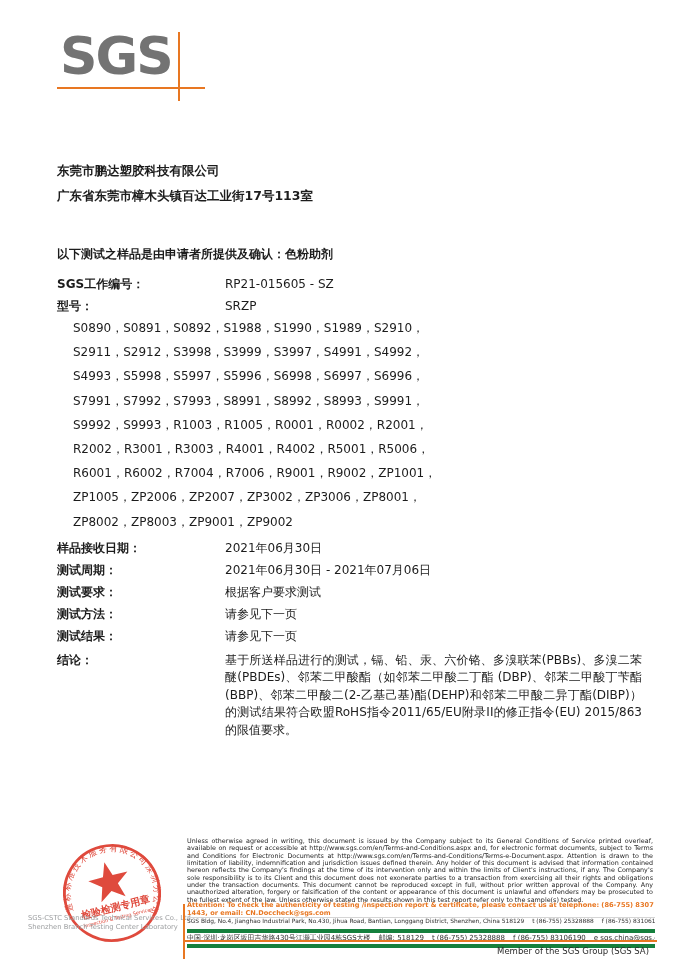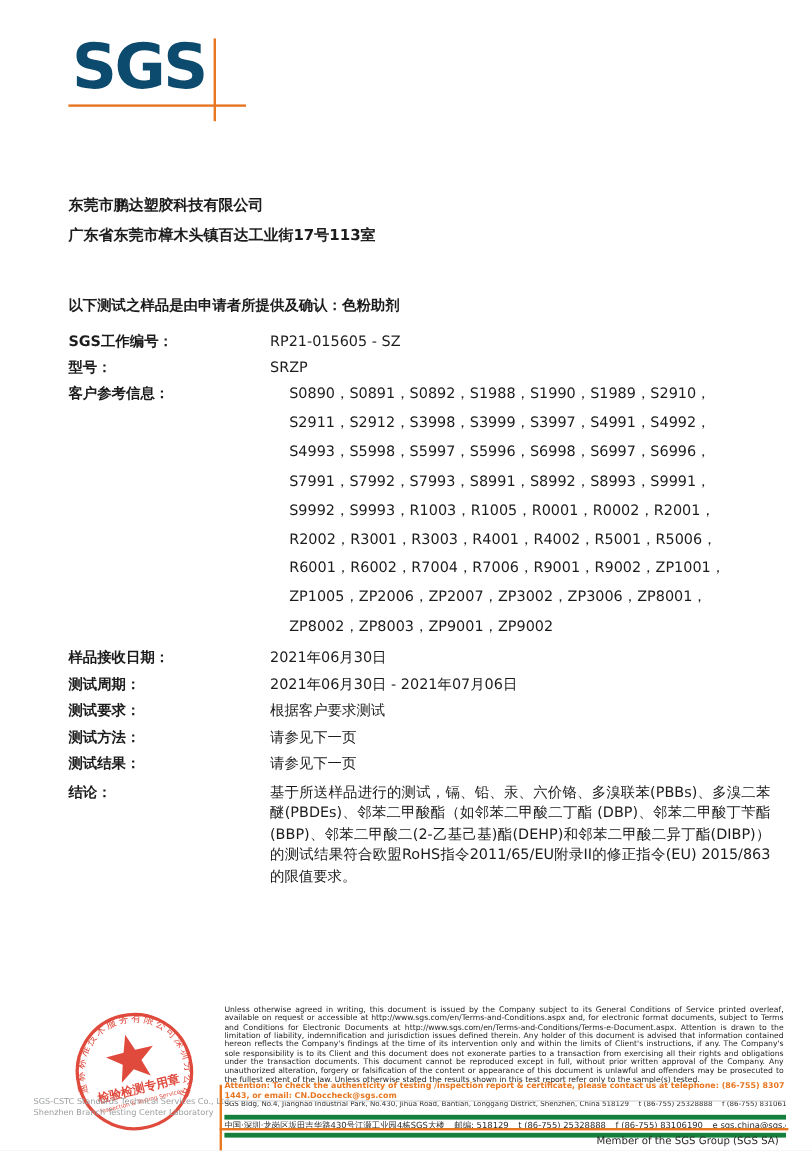--- a/index.html
+++ b/index.html
@@ -2,21 +2,21 @@
 <html><head>
 <meta charset="utf-8">
 <style>
   html,body{margin:0;padding:0;background:#e8e8e8;}
   #page{
     position:relative;width:677px;height:959px;background:#ffffff;margin:0 auto;
     font-family:"DejaVu Sans","Liberation Sans",sans-serif;color:#1c1c1c;overflow:hidden;
   }
   
   .sgs-logo{position:absolute;left:60px;top:26px;font-size:52px;font-weight:bold;
-    color:#0c4a6e;letter-spacing:-2px;line-height:60px;}
+    color:#737373;letter-spacing:-2px;line-height:60px;}
   .logo-hline{position:absolute;left:57px;top:87px;width:148px;height:2px;background:#e87722;}
   .logo-vline{position:absolute;left:178px;top:32px;width:2px;height:69px;background:#e87722;}
 
   .title-row{position:absolute;left:57px;top:126px;right:25px;height:22px;font-size:12.5px;}
   .report-title{position:absolute;left:0;top:-2px;font-size:17px;font-weight:bold;letter-spacing:2px;}
   .report-no{position:absolute;left:176px;top:2px;}
   .report-date{position:absolute;left:360px;top:2px;}
   .report-page{position:absolute;left:488px;top:2px;}
 
   .applicant{position:absolute;left:57px;top:158px;font-size:12.5px;font-weight:bold;line-height:25px;}
@@ -74,21 +74,20 @@
       <div class="label" data-interactable="false">SGS工作编号：</div>
       <div class="value" data-interactable="false">RP21-015605 - SZ</div>
     </div>
 
     <div class="row" data-interactable="false">
       <div class="label" data-interactable="false">型号：</div>
       <div class="value" data-interactable="false">SRZP</div>
     </div>
 
     <div class="row row-ref" data-interactable="false">
-      <div class="label" data-interactable="false">客户参考信息：</div>
       <div class="value" data-interactable="false">S0890，S0891，S0892，S1988，S1990，S1989，S2910，
 S2911，S2912，S3998，S3999，S3997，S4991，S4992，
 S4993，S5998，S5997，S5996，S6998，S6997，S6996，
 S7991，S7992，S7993，S8991，S8992，S8993，S9991，
 S9992，S9993，R1003，R1005，R0001，R0002，R2001，
 R2002，R3001，R3003，R4001，R4002，R5001，R5006，
 R6001，R6002，R7004，R7006，R9001，R9002，ZP1001，
 ZP1005，ZP2006，ZP2007，ZP3002，ZP3006，ZP8001，
 ZP8002，ZP8003，ZP9001，ZP9002</div>
     </div>

